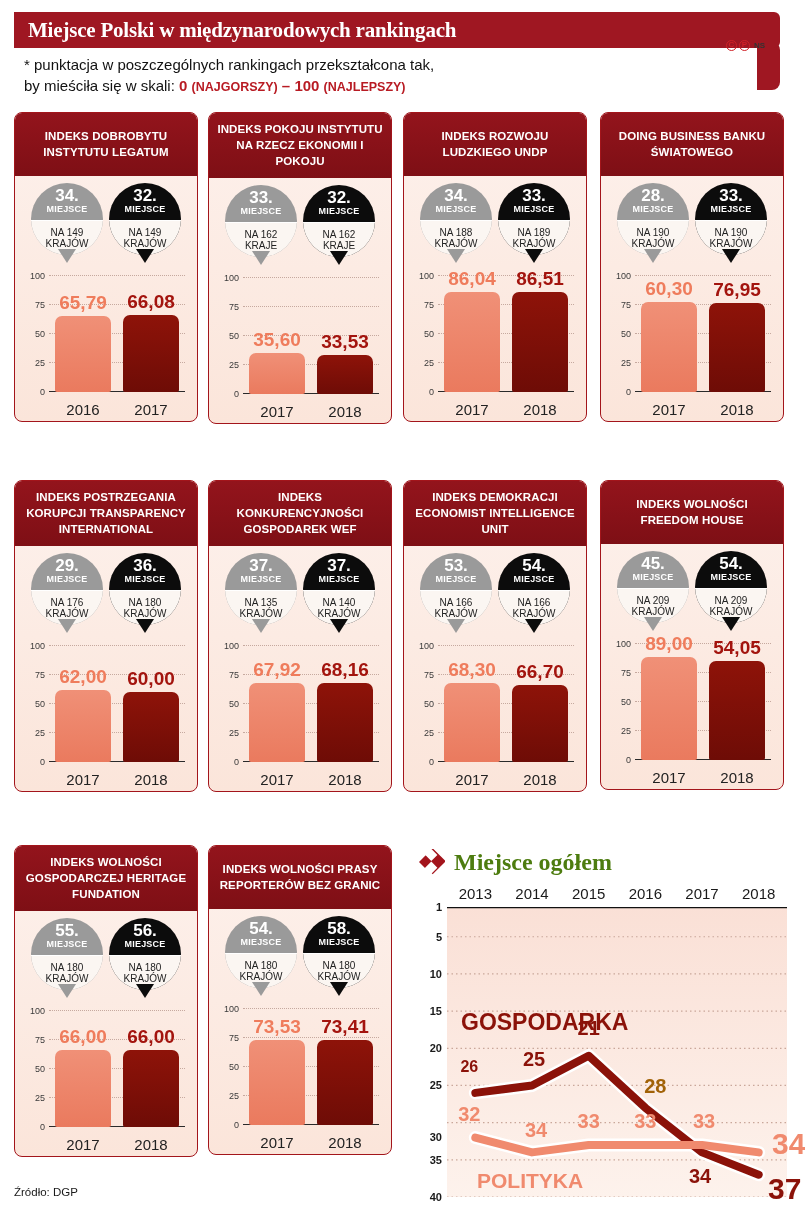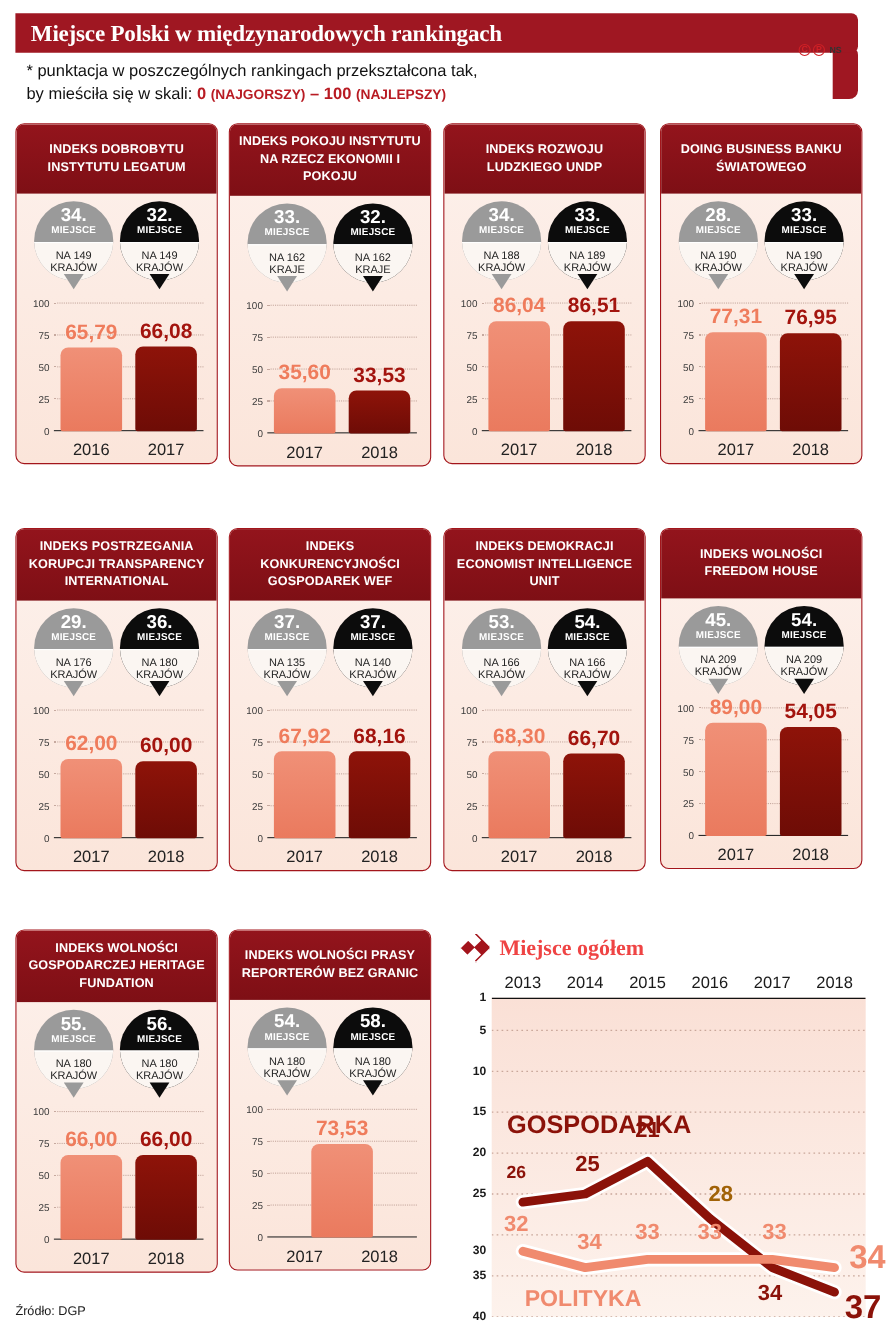--- a/index.html
+++ b/index.html
@@ -173,21 +173,21 @@
   .linechart {
     position: absolute; left: 413px; top: 845px;
     width: 382px; height: 350px;
   }
   .lc-title {
     display: flex; align-items: center; gap: 9px; padding-left: 6px; height: 34px;
   }
   .lc-arrow { width: 26px; height: 26px; position: relative; }
   .lc-title-text {
     font-family: "Liberation Serif", serif;
-    font-weight: bold; font-size: 20px; color: #ef4444; text-align: right;
+    font-weight: bold; font-size: 24px; color: #4d7c0f; text-align: right;
   }
   .lc-plotbox {
     position: absolute; left: 34px; top: 62px;
     width: 340px; height: 290px;
   }
   .lc-bg {
     position: absolute; left: 0; top: 0; right: 0; bottom: 0;
     background: linear-gradient(180deg,#fae0d6 0%, #fdf2ec 100%);
   }
   .lc-years {
@@ -478,21 +478,21 @@
             </div>
             <div class="gl" style="bottom: 25%;">
               <span class="ytick">25</span>
             </div>
             <div class="gl axis" style="bottom: 0%;">
               <span class="ytick">0</span>
             </div>
             <div class="bars">
               <div class="barwrap">
                 <div class="bar light" style="height:77.31%"></div>
-                <span class="barval light" style="bottom:calc(77.31% + 2px)">77,31</span>
+                <span class="barval light" style="bottom:calc(77.31% + 2px)">60,30</span>
               </div>
               <div class="barwrap">
                 <div class="bar dark" style="height:76.95%"></div>
                 <span class="barval dark" style="bottom:calc(76.95% + 2px)">76,95</span>
               </div>
             </div>
           </div>
           <div class="xlabels">
             <span>2017</span>
             <span>2018</span>
@@ -875,20 +875,24 @@
             <div class="gl" style="bottom: 25%;">
               <span class="ytick">25</span>
             </div>
             <div class="gl axis" style="bottom: 0%;">
               <span class="ytick">0</span>
             </div>
             <div class="bars">
               <div class="barwrap">
                 <div class="bar light" style="height:73.53%"></div>
                 <span class="barval light" style="bottom:calc(73.53% + 2px)">73,53</span>
+              </div>
+              <div class="barwrap">
+                <div class="bar dark" style="height:73.41%"></div>
+                <span class="barval dark" style="bottom:calc(73.41% + 2px)">73,41</span>
               </div>
             </div>
           </div>
           <div class="xlabels">
             <span>2017</span>
             <span>2018</span>
           </div>
         </div>
       </div>
     </div>

